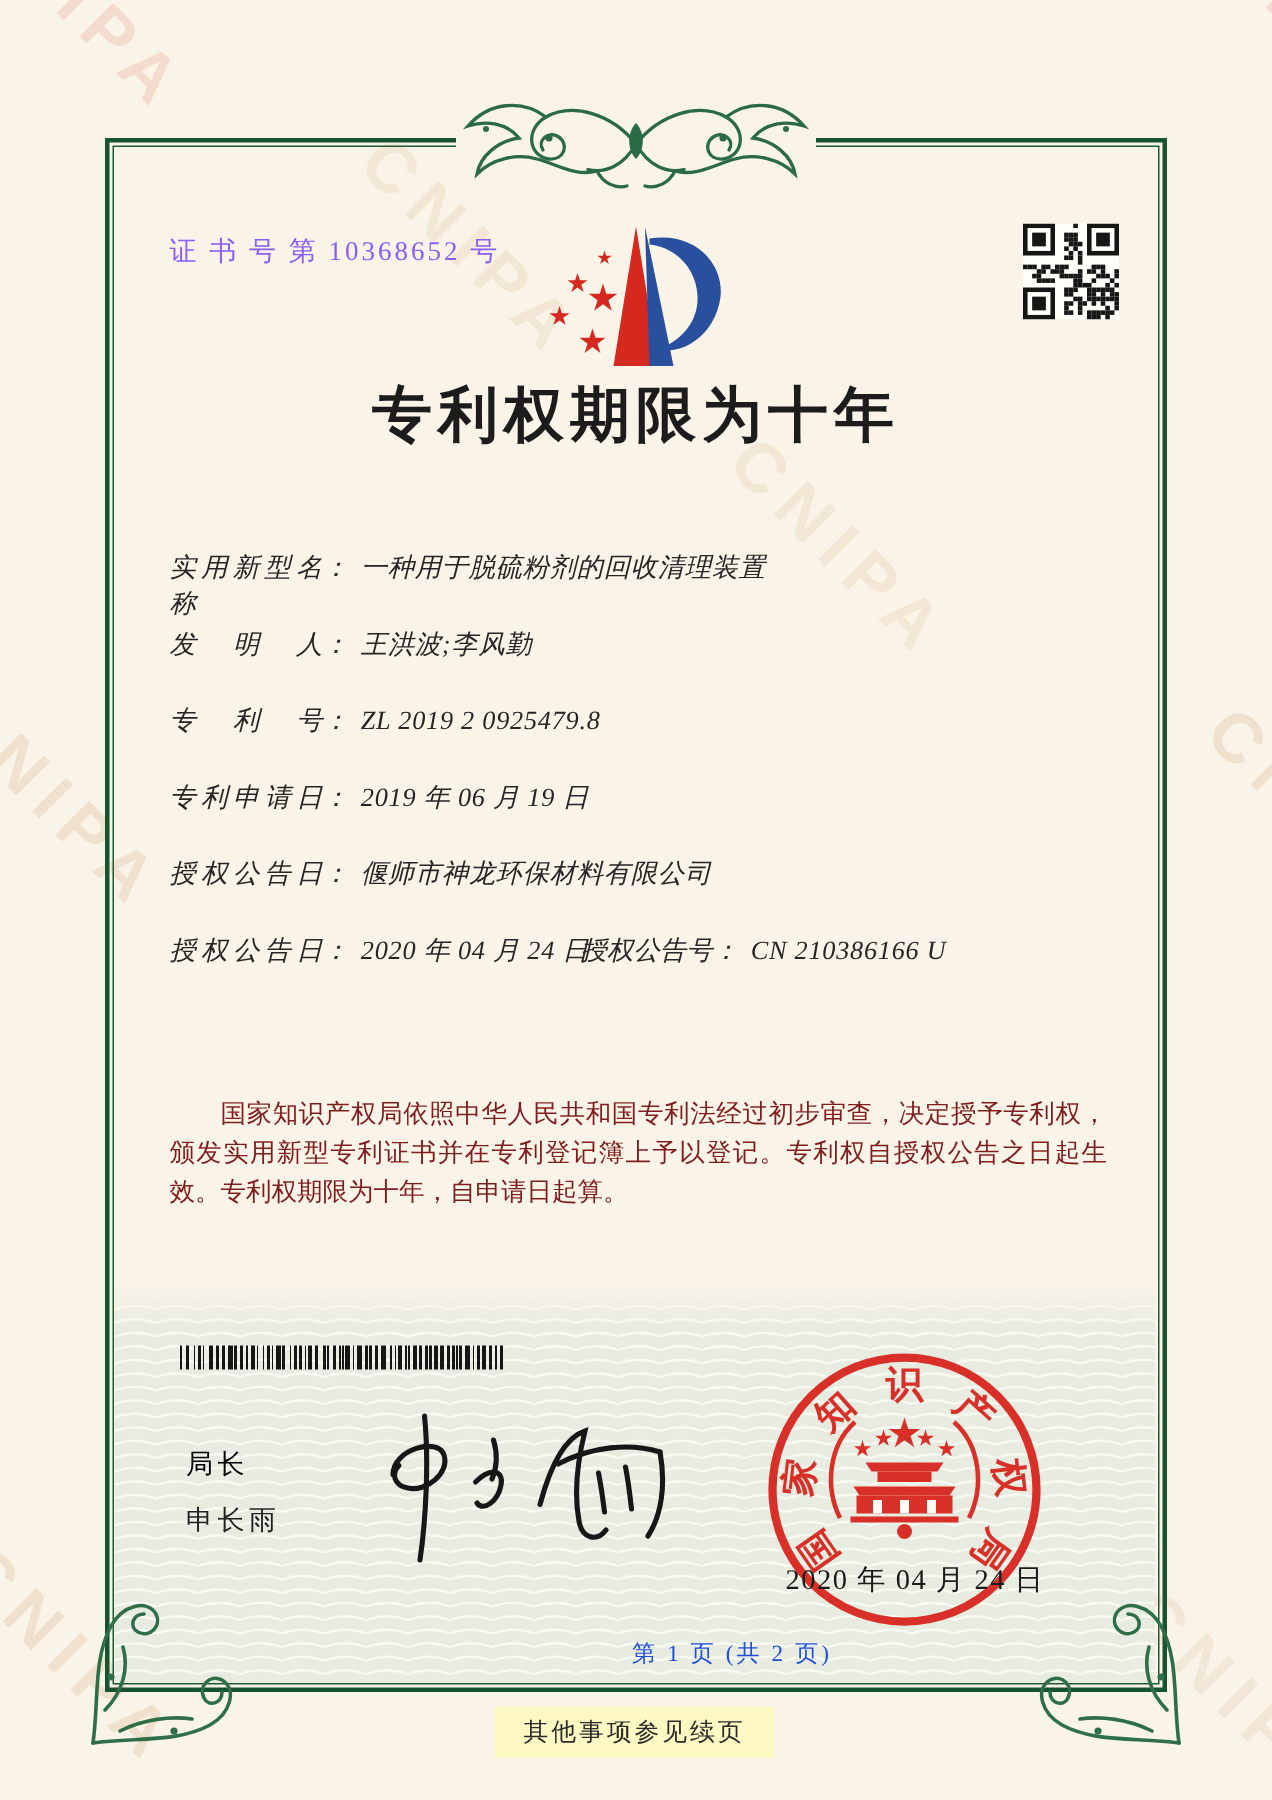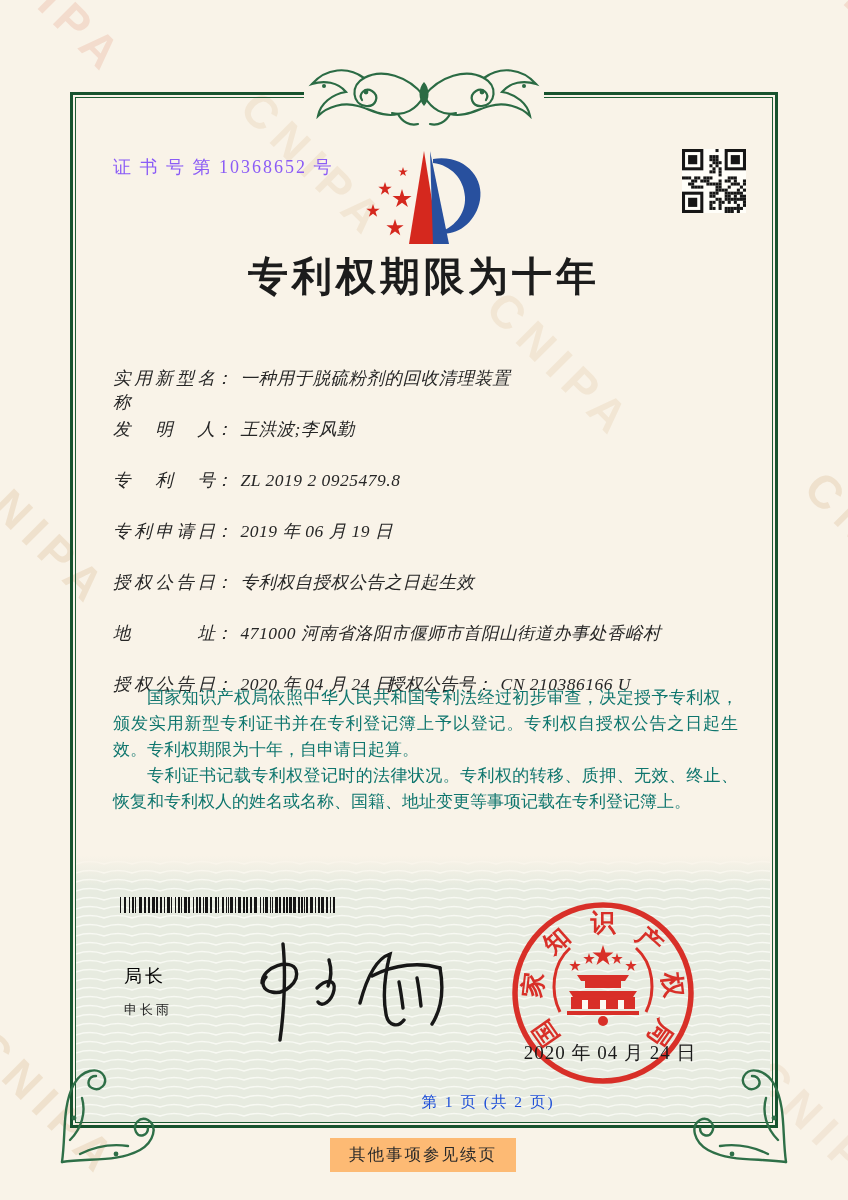--- a/index.html
+++ b/index.html
@@ -44,36 +44,36 @@
          font-size:40px;font-weight:700;letter-spacing:4px;color:#1c1c1c;}
 
   .fields{position:absolute;left:113px;top:366px;width:630px;font-size:17.5px;color:#262626;}
   .frow{position:relative;height:51px;font-style:italic;}
   .flabel{display:inline-block;width:102px;text-align:justify;text-align-last:justify;vertical-align:top;}
   .fcolon{display:inline-block;margin-right:8px;}
   .fvalue{letter-spacing:0.5px;}
   .pair2{position:absolute;left:274px;top:0;}
   .pair2 .flabel{width:88px;}
 
-  .paras{position:absolute;left:113px;top:685px;width:625px;font-size:17px;line-height:26px;
-         text-align:justify;color:#0f766e;}
+  .paras{position:absolute;left:113px;top:730px;width:625px;font-size:17px;line-height:26px;
+         text-align:justify;color:#7f1d1d;}
   .paras p{margin:0;text-indent:2em;}
 
   .barcode{position:absolute;left:120px;top:897px;width:217px;height:16px;}
   .sig-title{position:absolute;left:124px;top:964px;font-size:18px;letter-spacing:3px;color:#000000;}
-  .sig-name{position:absolute;left:124px;top:1001px;font-size:13px;letter-spacing:3px;color:#222;text-align:center;}
+  .sig-name{position:absolute;left:124px;top:1001px;font-size:18px;letter-spacing:3px;color:#222;text-align:center;}
   .autograph{position:absolute;left:250px;top:938px;}
 
   .seal{position:absolute;left:495px;top:880px;mix-blend-mode:multiply;opacity:0.95;}
   .seal-date{position:absolute;left:495px;top:1040px;width:230px;text-align:center;
              font-size:19px;letter-spacing:1px;color:#1b1b1b;}
 
   .page-no{position:absolute;left:70px;top:1092px;width:836px;text-align:center;font-size:15.5px;
            letter-spacing:2px;color:#1d4ed8;}
-  .note{position:absolute;left:330px;top:1138px;width:186px;height:34px;background:#fdba74;
+  .note{position:absolute;left:330px;top:1138px;width:186px;height:34px;background:#fef9c3;
         display:flex;align-items:center;justify-content:center;font-size:16.5px;letter-spacing:2px;color:#2a2a2a;}
 </style>
 </head>
 <body>
 
 <div class="cert">
 
   <div class="wm wm1 pink">CNIPA</div>
   <div class="wm wm2 pink">CNIPA</div>
   <div class="wm wm3">CNIPA</div>
@@ -278,36 +278,32 @@
       <div class="frow">
         <span class="flabel">发明人</span><span class="fcolon">：</span><span class="fvalue">王洪波;李风勤</span>
       </div>
       <div class="frow">
         <span class="flabel">专利号</span><span class="fcolon">：</span><span class="fvalue">ZL 2019 2 0925479.8</span>
       </div>
       <div class="frow">
         <span class="flabel">专利申请日</span><span class="fcolon">：</span><span class="fvalue">2019 年 06 月 19 日</span>
       </div>
       <div class="frow">
-        <span class="flabel">授权公告日</span><span class="fcolon">：</span><span class="fvalue">专利权自授权公告之日起生效</span>
-      </div>
-      <div class="frow">
-        <span class="flabel">地址</span><span class="fcolon">：</span><span class="fvalue">471000 河南省洛阳市偃师市首阳山街道办事处香峪村</span>
+        <span class="flabel">授权公告日</span><span class="fcolon">：</span><span class="fvalue">偃师市神龙环保材料有限公司</span>
       </div>
       <div class="frow">
         <span class="flabel">授权公告日</span><span class="fcolon">：</span><span class="fvalue">2020 年 04 月 24 日</span>
         <span class="pair2">
           <span class="flabel">授权公告号</span><span class="fcolon">：</span><span class="fvalue">CN 210386166 U</span>
         </span>
       </div>
     </div>
 
     <div class="paras">
       <p>国家知识产权局依照中华人民共和国专利法经过初步审查，决定授予专利权，颁发实用新型专利证书并在专利登记簿上予以登记。专利权自授权公告之日起生效。专利权期限为十年，自申请日起算。</p>
-      <p>专利证书记载专利权登记时的法律状况。专利权的转移、质押、无效、终止、恢复和专利权人的姓名或名称、国籍、地址变更等事项记载在专利登记簿上。</p>
     </div>
 
     <div class="barcode" id="barcode" style="background: linear-gradient(90deg, rgb(21, 21, 21) 0px, rgb(21, 21, 21) 1px, rgba(0, 0, 0, 0) 1px, rgba(0, 0, 0, 0) 4px, rgb(21, 21, 21) 4px, rgb(21, 21, 21) 6px, rgba(0, 0, 0, 0) 6px, rgba(0, 0, 0, 0) 9px, rgb(21, 21, 21) 9px, rgb(21, 21, 21) 10px, rgba(0, 0, 0, 0) 10px, rgba(0, 0, 0, 0) 12px, rgb(21, 21, 21) 12px, rgb(21, 21, 21) 14px, rgba(0, 0, 0, 0) 14px, rgba(0, 0, 0, 0) 15px, rgb(21, 21, 21) 15px, rgb(21, 21, 21) 16px, rgba(0, 0, 0, 0) 16px, rgba(0, 0, 0, 0) 19px, rgb(21, 21, 21) 19px, rgb(21, 21, 21) 22px, rgba(0, 0, 0, 0) 22px, rgba(0, 0, 0, 0) 24px, rgb(21, 21, 21) 24px, rgb(21, 21, 21) 26px, rgba(0, 0, 0, 0) 26px, rgba(0, 0, 0, 0) 28px, rgb(21, 21, 21) 28px, rgb(21, 21, 21) 30px, rgba(0, 0, 0, 0) 30px, rgba(0, 0, 0, 0) 32px, rgb(21, 21, 21) 32px, rgb(21, 21, 21) 35px, rgba(0, 0, 0, 0) 35px, rgba(0, 0, 0, 0) 36px, rgb(21, 21, 21) 36px, rgb(21, 21, 21) 38px, rgba(0, 0, 0, 0) 38px, rgba(0, 0, 0, 0) 40px, rgb(21, 21, 21) 40px, rgb(21, 21, 21) 42px, rgba(0, 0, 0, 0) 42px, rgba(0, 0, 0, 0) 44px, rgb(21, 21, 21) 44px, rgb(21, 21, 21) 45px, rgba(0, 0, 0, 0) 45px, rgba(0, 0, 0, 0) 47px, rgb(21, 21, 21) 47px, rgb(21, 21, 21) 50px, rgba(0, 0, 0, 0) 50px, rgba(0, 0, 0, 0) 51px, rgb(21, 21, 21) 51px, rgb(21, 21, 21) 52px, rgba(0, 0, 0, 0) 52px, rgba(0, 0, 0, 0) 55px, rgb(21, 21, 21) 55px, rgb(21, 21, 21) 56px, rgba(0, 0, 0, 0) 56px, rgba(0, 0, 0, 0) 58px, rgb(21, 21, 21) 58px, rgb(21, 21, 21) 60px, rgba(0, 0, 0, 0) 60px, rgba(0, 0, 0, 0) 61px, rgb(21, 21, 21) 61px, rgb(21, 21, 21) 62px, rgba(0, 0, 0, 0) 62px, rgba(0, 0, 0, 0) 64px, rgb(21, 21, 21) 64px, rgb(21, 21, 21) 67px, rgba(0, 0, 0, 0) 67px, rgba(0, 0, 0, 0) 68px, rgb(21, 21, 21) 68px, rgb(21, 21, 21) 70px, rgba(0, 0, 0, 0) 70px, rgba(0, 0, 0, 0) 73px, rgb(21, 21, 21) 73px, rgb(21, 21, 21) 74px, rgba(0, 0, 0, 0) 74px, rgba(0, 0, 0, 0) 76px, rgb(21, 21, 21) 76px, rgb(21, 21, 21) 78px, rgba(0, 0, 0, 0) 78px, rgba(0, 0, 0, 0) 79px, rgb(21, 21, 21) 79px, rgb(21, 21, 21) 81px, rgba(0, 0, 0, 0) 81px, rgba(0, 0, 0, 0) 83px, rgb(21, 21, 21) 83px, rgb(21, 21, 21) 84px, rgba(0, 0, 0, 0) 84px, rgba(0, 0, 0, 0) 85px, rgb(21, 21, 21) 85px, rgb(21, 21, 21) 88px, rgba(0, 0, 0, 0) 88px, rgba(0, 0, 0, 0) 90px, rgb(21, 21, 21) 90px, rgb(21, 21, 21) 92px, rgba(0, 0, 0, 0) 92px, rgba(0, 0, 0, 0) 95px, rgb(21, 21, 21) 95px, rgb(21, 21, 21) 97px, rgba(0, 0, 0, 0) 97px, rgba(0, 0, 0, 0) 98px, rgb(21, 21, 21) 98px, rgb(21, 21, 21) 99px, rgba(0, 0, 0, 0) 99px, rgba(0, 0, 0, 0) 102px, rgb(21, 21, 21) 102px, rgb(21, 21, 21) 104px, rgba(0, 0, 0, 0) 104px, rgba(0, 0, 0, 0) 106px, rgb(21, 21, 21) 106px, rgb(21, 21, 21) 107px, rgba(0, 0, 0, 0) 107px, rgba(0, 0, 0, 0) 108px, rgb(21, 21, 21) 108px, rgb(21, 21, 21) 109px, rgba(0, 0, 0, 0) 109px, rgba(0, 0, 0, 0) 110px, rgb(21, 21, 21) 110px, rgb(21, 21, 21) 113px, rgba(0, 0, 0, 0) 113px, rgba(0, 0, 0, 0) 115px, rgb(21, 21, 21) 115px, rgb(21, 21, 21) 116px, rgba(0, 0, 0, 0) 116px, rgba(0, 0, 0, 0) 118px, rgb(21, 21, 21) 118px, rgb(21, 21, 21) 121px, rgba(0, 0, 0, 0) 121px, rgba(0, 0, 0, 0) 123px, rgb(21, 21, 21) 123px, rgb(21, 21, 21) 125px, rgba(0, 0, 0, 0) 125px, rgba(0, 0, 0, 0) 126px, rgb(21, 21, 21) 126px, rgb(21, 21, 21) 128px, rgba(0, 0, 0, 0) 128px, rgba(0, 0, 0, 0) 130px, rgb(21, 21, 21) 130px, rgb(21, 21, 21) 132px, rgba(0, 0, 0, 0) 132px, rgba(0, 0, 0, 0) 134px, rgb(21, 21, 21) 134px, rgb(21, 21, 21) 137px, rgba(0, 0, 0, 0) 137px, rgba(0, 0, 0, 0) 140px, rgb(21, 21, 21) 140px, rgb(21, 21, 21) 141px, rgba(0, 0, 0, 0) 141px, rgba(0, 0, 0, 0) 143px, rgb(21, 21, 21) 143px, rgb(21, 21, 21) 144px, rgba(0, 0, 0, 0) 144px, rgba(0, 0, 0, 0) 145px, rgb(21, 21, 21) 145px, rgb(21, 21, 21) 148px, rgba(0, 0, 0, 0) 148px, rgba(0, 0, 0, 0) 150px, rgb(21, 21, 21) 150px, rgb(21, 21, 21) 151px, rgba(0, 0, 0, 0) 151px, rgba(0, 0, 0, 0) 152px, rgb(21, 21, 21) 152px, rgb(21, 21, 21) 153px, rgba(0, 0, 0, 0) 153px, rgba(0, 0, 0, 0) 155px, rgb(21, 21, 21) 155px, rgb(21, 21, 21) 158px, rgba(0, 0, 0, 0) 158px, rgba(0, 0, 0, 0) 159px, rgb(21, 21, 21) 159px, rgb(21, 21, 21) 161px, rgba(0, 0, 0, 0) 161px, rgba(0, 0, 0, 0) 163px, rgb(21, 21, 21) 163px, rgb(21, 21, 21) 165px, rgba(0, 0, 0, 0) 165px, rgba(0, 0, 0, 0) 166px, rgb(21, 21, 21) 166px, rgb(21, 21, 21) 168px, rgba(0, 0, 0, 0) 168px, rgba(0, 0, 0, 0) 169px, rgb(21, 21, 21) 169px, rgb(21, 21, 21) 172px, rgba(0, 0, 0, 0) 172px, rgba(0, 0, 0, 0) 173px, rgb(21, 21, 21) 173px, rgb(21, 21, 21) 176px, rgba(0, 0, 0, 0) 176px, rgba(0, 0, 0, 0) 178px, rgb(21, 21, 21) 178px, rgb(21, 21, 21) 180px, rgba(0, 0, 0, 0) 180px, rgba(0, 0, 0, 0) 181px, rgb(21, 21, 21) 181px, rgb(21, 21, 21) 183px, rgba(0, 0, 0, 0) 183px, rgba(0, 0, 0, 0) 184px, rgb(21, 21, 21) 184px, rgb(21, 21, 21) 185px, rgba(0, 0, 0, 0) 185px, rgba(0, 0, 0, 0) 186px, rgb(21, 21, 21) 186px, rgb(21, 21, 21) 188px, rgba(0, 0, 0, 0) 188px, rgba(0, 0, 0, 0) 190px, rgb(21, 21, 21) 190px, rgb(21, 21, 21) 193px, rgba(0, 0, 0, 0) 193px, rgba(0, 0, 0, 0) 195px, rgb(21, 21, 21) 195px, rgb(21, 21, 21) 196px, rgba(0, 0, 0, 0) 196px, rgba(0, 0, 0, 0) 198px, rgb(21, 21, 21) 198px, rgb(21, 21, 21) 200px, rgba(0, 0, 0, 0) 200px, rgba(0, 0, 0, 0) 201px, rgb(21, 21, 21) 201px, rgb(21, 21, 21) 204px, rgba(0, 0, 0, 0) 204px, rgba(0, 0, 0, 0) 206px, rgb(21, 21, 21) 206px, rgb(21, 21, 21) 208px, rgba(0, 0, 0, 0) 208px, rgba(0, 0, 0, 0) 210px, rgb(21, 21, 21) 210px, rgb(21, 21, 21) 211px, rgba(0, 0, 0, 0) 211px, rgba(0, 0, 0, 0) 213px, rgb(21, 21, 21) 213px, rgb(21, 21, 21) 215px, rgba(0, 0, 0, 0) 215px, rgba(0, 0, 0, 0) 218px);"></div>
 
     <div class="sig-title">局长</div>
     <div class="sig-name">申长雨</div>
 
     <svg class="autograph" width="200" height="105" viewBox="250 940 200 105" fill="none" stroke="#171717" stroke-width="3.4" stroke-linecap="round">
       <path d="M262,985 C262,968 292,960 296,972 C300,984 284,997 272,994 C262,992 261,984 266,979"></path>
       <path d="M283,946 C286,975 284,1015 280,1042"></path>

